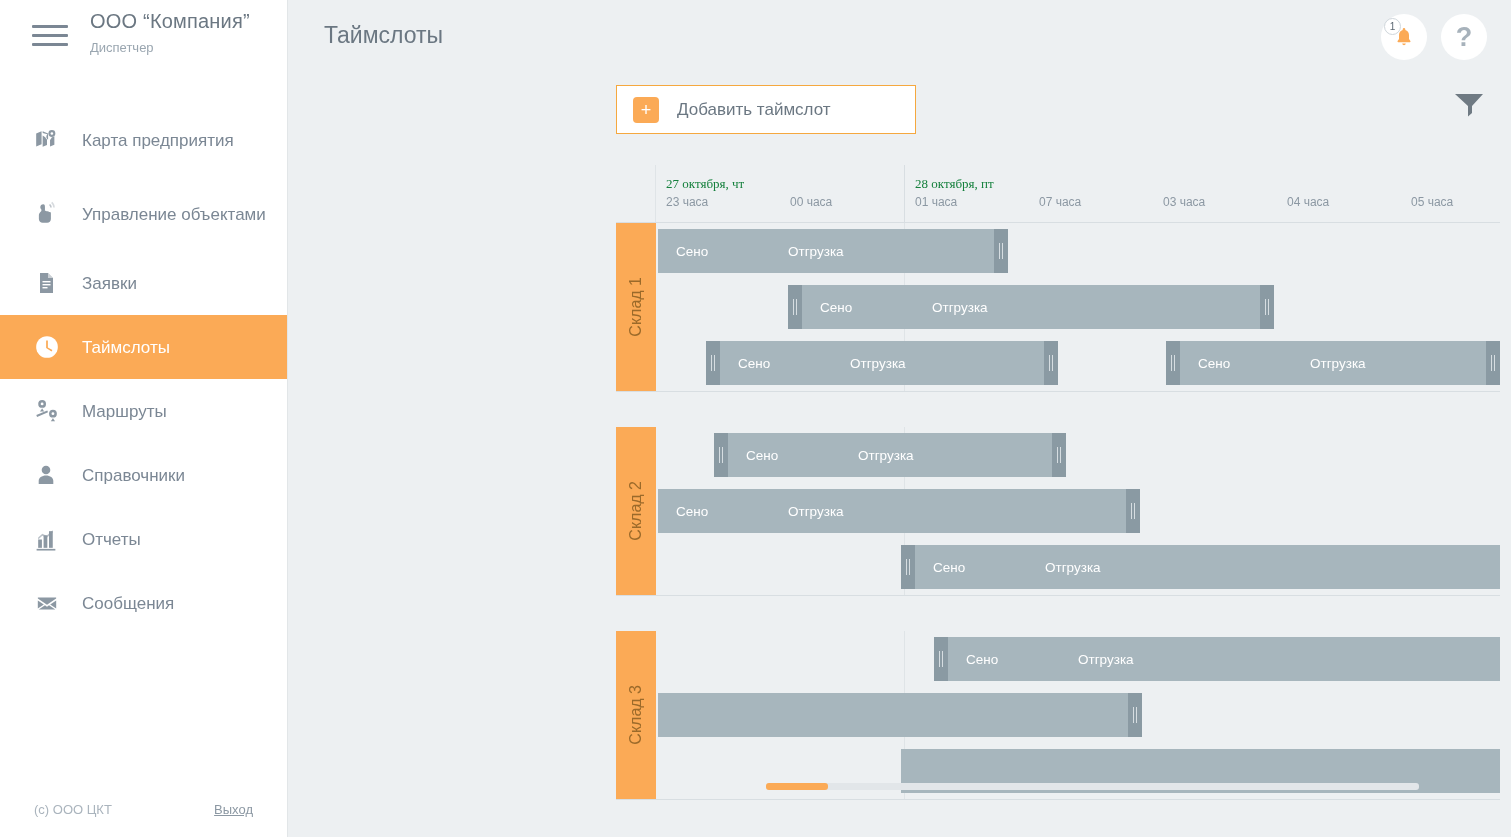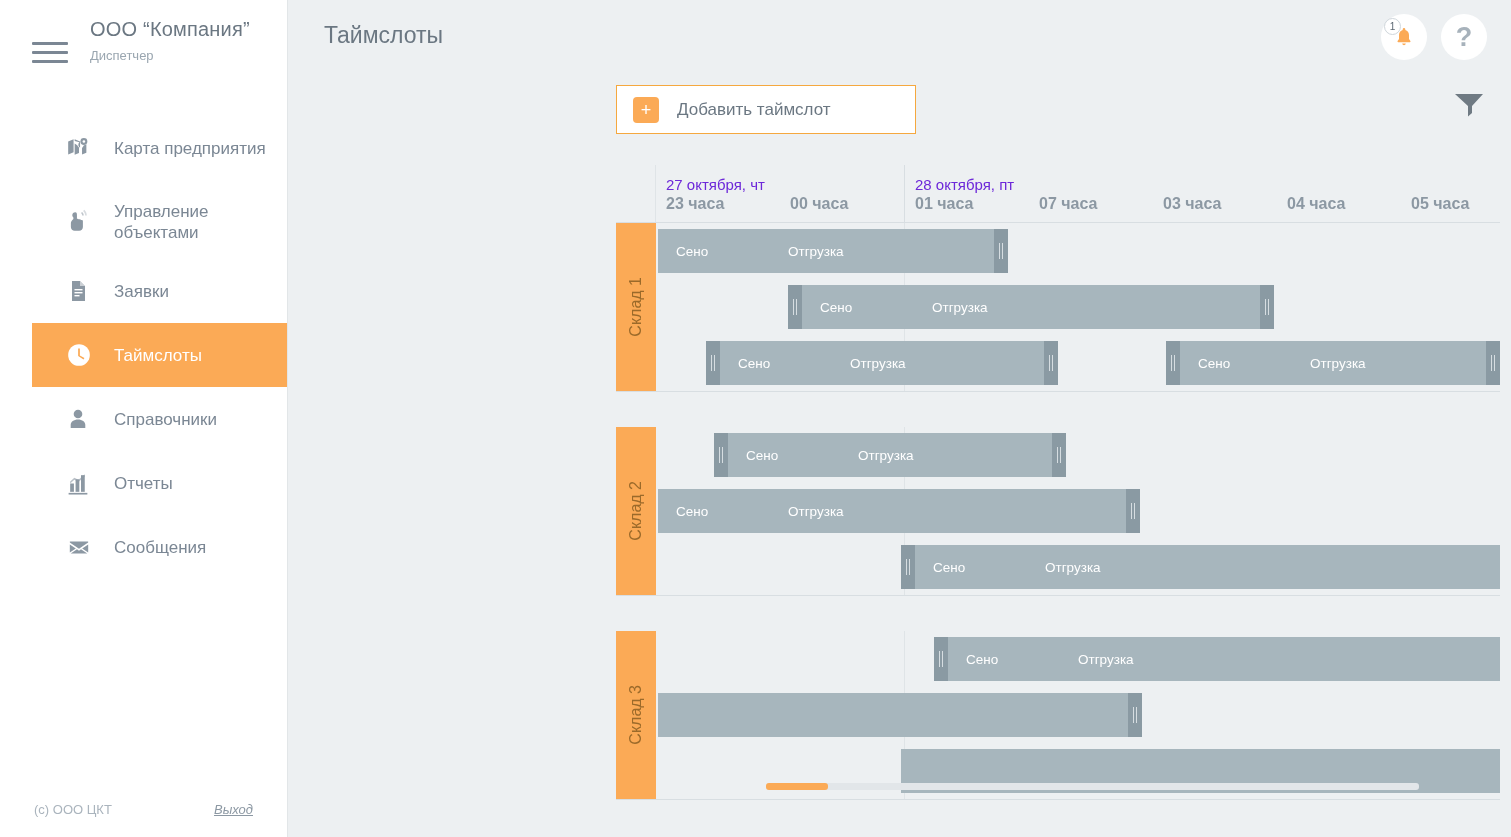--- a/index.html
+++ b/index.html
@@ -9,45 +9,45 @@
     background: #ffffff; overflow: hidden;
   }
   body { display: flex; }
 
   
   #sidebar {
     width: 288px; height: 837px; background: #ffffff;
     border-right: 1px solid #e2e6e8;
     position: relative; flex: 0 0 288px;
   }
-  .brand-row { display: flex; align-items: flex-end; padding: 18px 0 0 32px; }
+  .brand-row { display: flex; align-items: center; padding: 10px 0 0 32px; }
   .burger { width: 36px; margin-top: 6px; cursor: pointer; }
   .burger span { display: block; height: 3px; background: #7b8794; border-radius: 1px; margin-bottom: 6px; }
   .burger span:last-child { margin-bottom: 0; }
   .brand-text { margin-left: 22px; }
   .brand-title { font-size: 20px; color: #6b7782; font-weight: 400; letter-spacing: .2px; }
   .brand-sub { font-size: 13px; color: #9aa6b0; margin-top: 7px; }
 
-  .nav { margin-top: 48px; margin-left: 32px; }
+  .nav { margin-top: 48px; }
   .nav-item {
     display: flex; align-items: center; height: 64px;
     padding-left: 34px; cursor: pointer; color: #7b8794;
   }
   .nav-item.active { background: #fbaa56; color: #ffffff; }
   .nav-icon { width: 38px; flex: 0 0 38px; display: flex; align-items: center; justify-content: flex-start; }
   .nav-icon svg { display: block; }
   .nav-label { font-size: 17px; line-height: 21px; margin-left: 10px; }
   .nav-item.tall { height: 74px; }
 
   .side-footer {
     position: absolute; bottom: 20px; left: 0; right: 0;
     display: flex; align-items: center; padding: 0 34px;
     font-size: 13px; color: #aab4bd;
   }
-  .side-footer .logout { margin-left: auto; color: #8c98a3; text-decoration: underline; cursor: pointer; font-style: italic; }
+  .side-footer .logout { margin-left: auto; color: #8c98a3; text-decoration: underline; cursor: pointer; }
 
   
   #main { flex: 1; height: 837px; background: #edf0f2; position: relative; }
   .page-title { position: absolute; left: 36px; top: 22px; font-size: 23px; color: #6b7782; }
 
   .top-icons { position: absolute; right: 24px; top: 14px; display: flex; gap: 14px; }
   .circ-btn {
     width: 46px; height: 46px; border-radius: 50%; background: #ffffff;
     display: flex; align-items: center; justify-content: center;
     position: relative; cursor: pointer;
@@ -75,22 +75,22 @@
   .filter-icon { position: absolute; right: 26px; top: 92px; cursor: pointer; }
 
   
   #gantt { position: absolute; left: 328px; top: 165px; width: 884px; height: 600px; }
 
   .g-head { height: 58px; border-bottom: 1px solid #d8dee2; display: flex; position: relative; }
   .g-head .corner { width: 40px; flex: 0 0 40px; border-right: 1px solid #dfe4e7; background: #edf0f2; }
   .g-head .days { flex: 1; display: flex; position: relative; }
   .day-block { position: relative; height: 58px; }
   .day-block.sep { border-left: 1px solid #d8dee2; }
-  .day-label { position: absolute; top: 11px; left: 10px; font-size: 15px; color: #6d28d9; white-space: nowrap; }
-  .hour-label { position: absolute; top: 30px; font-size: 16px; color: #8c98a3; white-space: nowrap; font-weight: bold; }
+  .day-label { position: absolute; top: 11px; left: 10px; font-size: 13px; color: #15803d; white-space: nowrap; font-family: Liberation Serif, serif; }
+  .hour-label { position: absolute; top: 30px; font-size: 12px; color: #8c98a3; white-space: nowrap; }
 
   .wh-group { position: relative; margin-top: 0; }
   .wh-label {
     position: absolute; left: 0; top: 0; width: 40px; background: #fbaa56;
     display: flex; align-items: center; justify-content: center;
   }
   .wh-label span {
     writing-mode: vertical-rl; transform: rotate(180deg);
     font-size: 16px; color: #9b6a2a; white-space: nowrap;
   }
@@ -168,20 +168,34 @@
         <span class="nav-label">Заявки</span>
       </div>
       <div class="nav-item active">
         <span class="nav-icon">
           <svg width="26" height="26" viewBox="0 0 24 24">
             <circle fill="#ffffff" cx="12" cy="12" r="10"></circle>
             <path fill="#fbaa56" d="M11.2 6h1.6v6.4l4.2 2.4-.8 1.4L11.2 13V6z"></path>
           </svg>
         </span>
         <span class="nav-label">Таймслоты</span>
+      </div>
+      <div class="nav-item">
+        <span class="nav-icon">
+          <svg width="26" height="26" viewBox="0 0 24 24">
+            <circle fill="#8c98a3" cx="7.5" cy="5.5" r="3.6"></circle>
+            <circle fill="#fff" cx="7.5" cy="5.5" r="1.3"></circle>
+            <path fill="#8c98a3" d="M7.5 9.4c-.8 1.6-2 3-2 3h4s-1.2-1.4-2-3z"></path>
+            <circle fill="#8c98a3" cx="17.5" cy="14.5" r="3.6"></circle>
+            <circle fill="#fff" cx="17.5" cy="14.5" r="1.3"></circle>
+            <path fill="#8c98a3" d="M17.5 18.4c-.8 1.6-2 3-2 3h4s-1.2-1.4-2-3z"></path>
+            <path stroke="#8c98a3" stroke-width="1.8" fill="none" d="M12.6 12.4L2.5 16.6"></path>
+          </svg>
+        </span>
+        <span class="nav-label">Маршруты</span>
       </div>
       <div class="nav-item">
         <span class="nav-icon">
           <svg width="24" height="26" viewBox="0 0 24 24">
             <circle fill="#8c98a3" cx="12" cy="7" r="4.3"></circle>
             <path fill="#8c98a3" d="M12 12.6c-4.2 0-7.3 2.3-7.3 5.2V21h14.6v-3.2c0-2.9-3.1-5.2-7.3-5.2z"></path>
           </svg>
         </span>
         <span class="nav-label">Справочники</span>
       </div>

